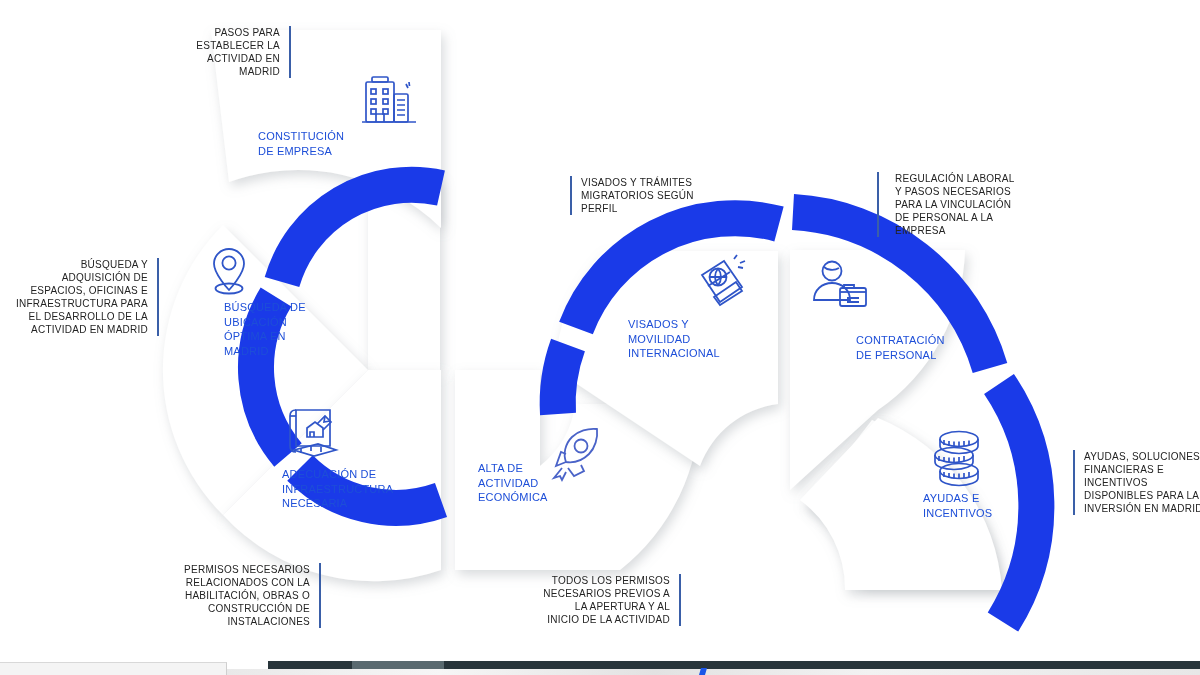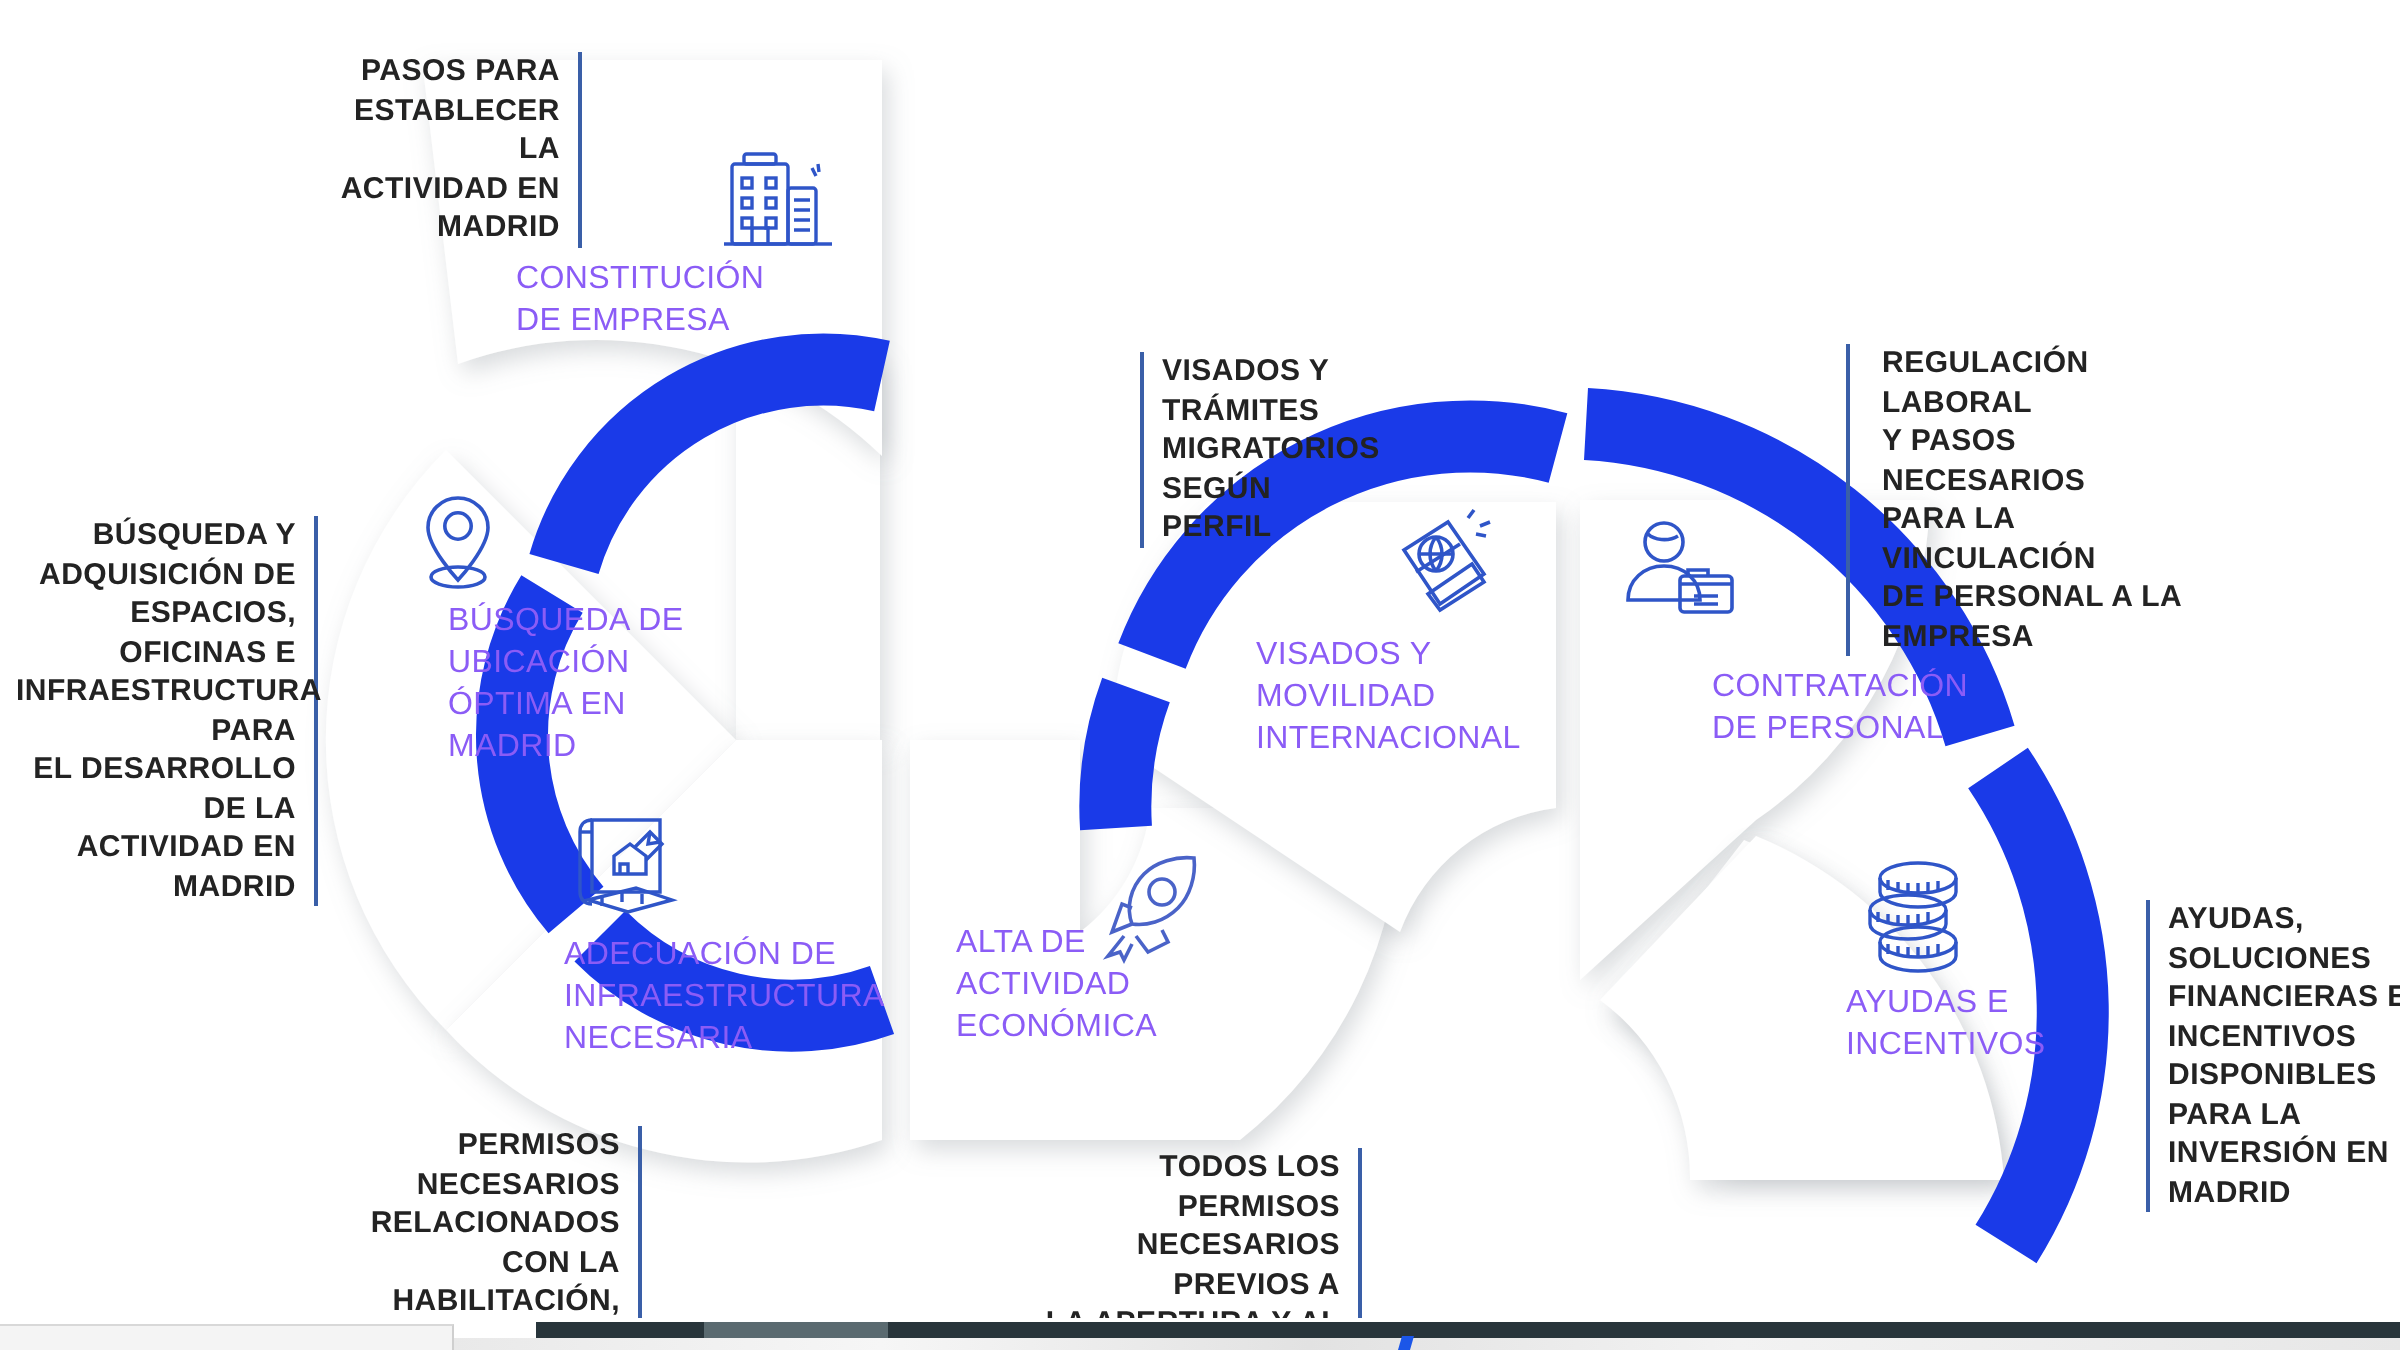--- a/index.html
+++ b/index.html
@@ -10,37 +10,37 @@
     position:relative;
   }
   #stage{position:absolute;inset:0;width:1200px;height:675px;}
 
   
   #diagram{position:absolute;left:0;top:0;width:1200px;height:660px;}
 
   
   .step-title{
     position:absolute;
-    color:#8b5cf6;
-    font-size:16px;
+    color:#1d4ed8;
+    font-size:11px;
     line-height:1.32;
     letter-spacing:.2px;
     white-space:pre-line;
     font-weight:400;
   }
 
   
   .callout{
     position:absolute;
-    font-size:15px;
+    font-size:10px;
     line-height:1.30;
     letter-spacing:.25px;
     color:#232323;
     white-space:pre-line;
-    font-weight:700;
+    font-weight:400;
   }
   .callout.right-rule{
     padding-right:9px;
     border-right:2.2px solid #3a5fa8;
     text-align:right;
   }
   .callout.left-rule{
     padding-left:9px;
     border-left:2.2px solid #3a5fa8;
     text-align:left;
@@ -264,21 +264,21 @@
 
   <div class="callout right-rule" style="left:515px;top:574px;width:155px;">TODOS LOS PERMISOS
 NECESARIOS PREVIOS A
 LA APERTURA Y AL
 INICIO DE LA ACTIVIDAD</div>
 
   <div class="callout left-rule" style="left:570px;top:176px;width:150px;">VISADOS Y TRÁMITES
 MIGRATORIOS SEGÚN
 PERFIL</div>
 
-  <div class="callout left-rule" style="left:923px;top:172px;width:155px;padding-left:16px;">REGULACIÓN LABORAL
+  <div class="callout left-rule" style="left:877px;top:172px;width:155px;padding-left:16px;">REGULACIÓN LABORAL
 Y PASOS NECESARIOS
 PARA LA VINCULACIÓN
 DE PERSONAL A LA
 EMPRESA</div>
 
   <div class="callout left-rule" style="left:1073px;top:450px;width:140px;">AYUDAS, SOLUCIONES
 FINANCIERAS E
 INCENTIVOS
 DISPONIBLES PARA LA
 INVERSIÓN EN MADRID</div>

